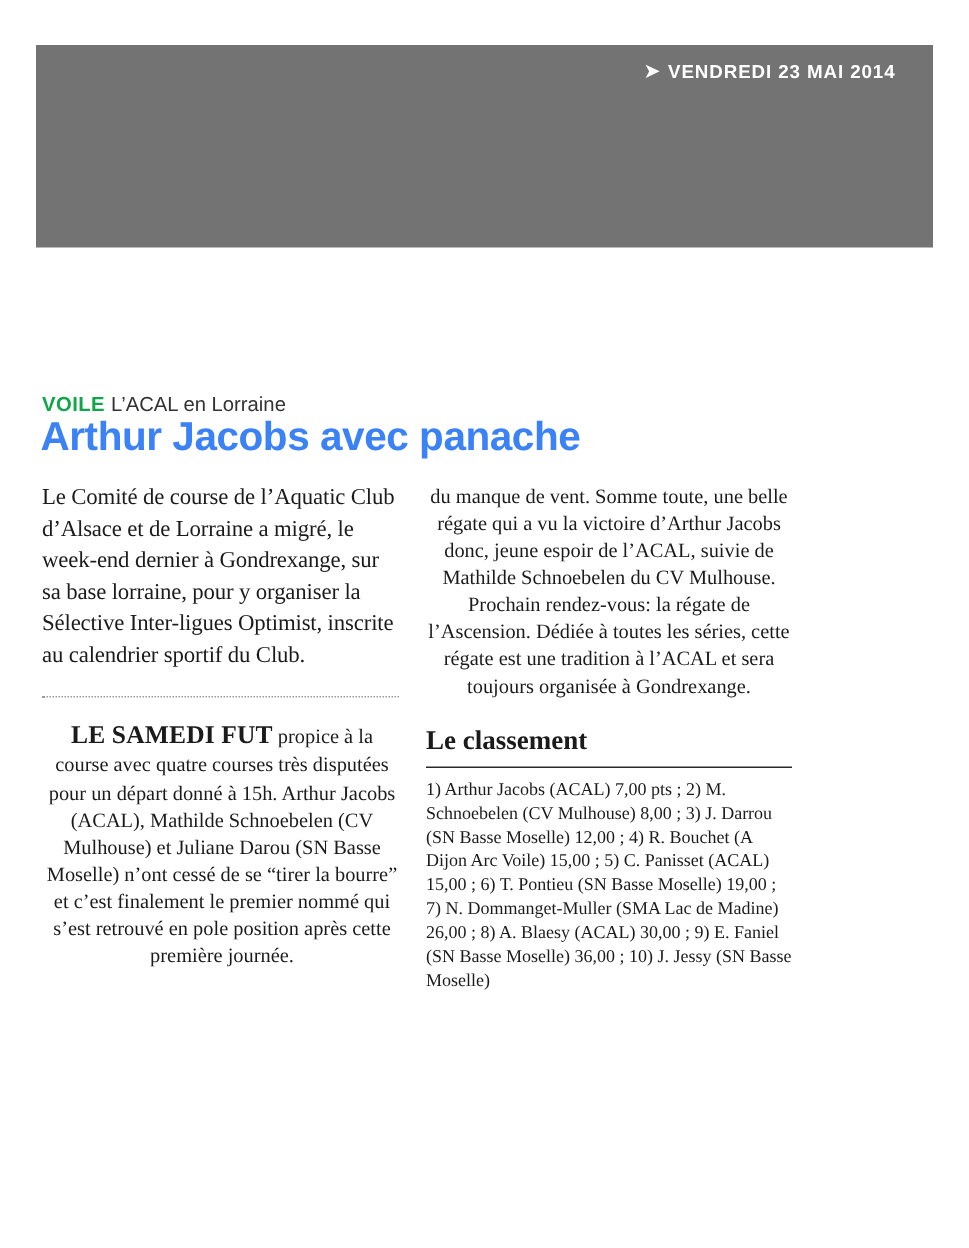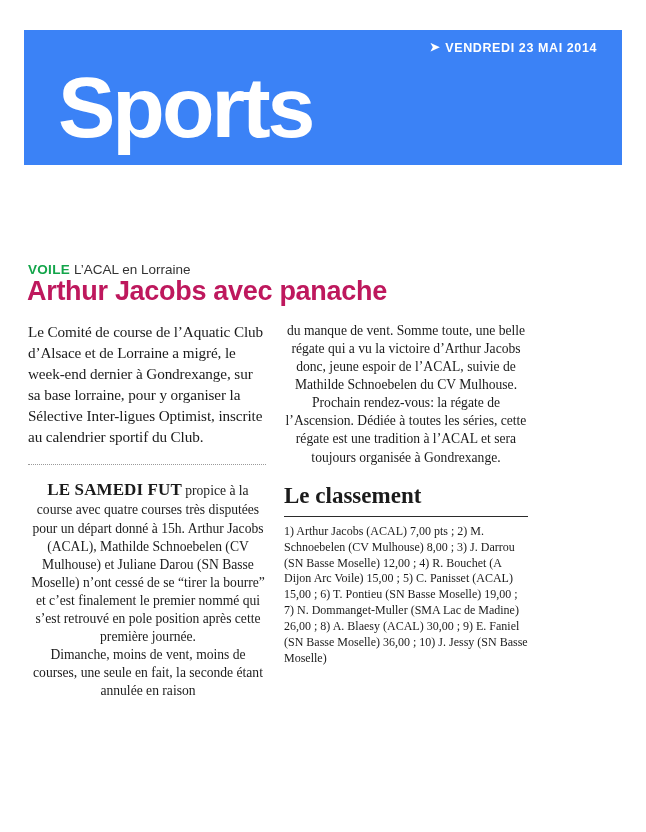--- a/index.html
+++ b/index.html
@@ -23,21 +23,21 @@
     box-sizing: border-box;
   }
 
   
   .masthead {
     position: absolute;
     left: 24px;
     top: 30px;
     width: 598px;
     height: 135px;
-    background: #3b82f6;
+    background: #737373;
     overflow: hidden;
   }
   .date-line {
     position: absolute;
     right: 25px;
     top: 11px;
     font-size: 12.5px;
     font-weight: bold;
     letter-spacing: 0.6px;
     color: #ffffff;
@@ -97,21 +97,21 @@
     color: #333333;
     font-size: 13.5px;
     margin-left: 4px;
   }
   .headline {
     position: absolute;
     left: 27px;
     top: 276px;
     font-size: 27px;
     font-weight: bold;
-    color: #be185d;
+    color: #3b82f6;
     letter-spacing: -0.3px;
     white-space: nowrap;
   }
 
   
   .col {
     position: absolute;
     top: 322px;
     font-family: Liberation Serif, serif;
     color: #1b1b1b;
@@ -144,21 +144,21 @@
   }
   .body-text + .body-text {
     margin-top: 0;
   }
   .lead-in {
     font-weight: bold;
     font-size: 17px;
     letter-spacing: 0.1px;
   }
   .subhead {
-    font-size: 23px;
+    font-size: 18px;
     font-weight: bold;
     margin: 16px 0 7px 0;
     color: #1b1b1b;
   }
   .rule {
     border: none;
     border-top: 1px solid #2b2b2b;
     margin: 0 0 7px 0;
     width: 244px;
   }
@@ -171,35 +171,33 @@
 </head>
 <body>
 
 <div class="page">
 
   <div class="masthead">
     <div class="date-line">
       <span class="date-arrow">➤</span><span>VENDREDI 23 MAI 2014</span>
     </div>
     <div class="brand-row">
-      <span class="brand-sports">Sports</span>
     </div>
   </div>
 
   <div class="kicker">
     <span class="rubric">VOILE</span><span class="sub">L’ACAL en Lorraine</span>
   </div>
 
   <div class="headline">Arthur Jacobs avec panache</div>
 
   <div class="col col-left">
     <p class="lede">Le Comité de course de l’Aquatic Club d’Alsace et de Lorraine a migré, le week-end dernier à Gondrexange, sur sa base lorraine, pour y organiser la Sélective Inter-ligues Optimist, inscrite au calendrier sportif du Club.</p>
     <hr class="dotted">
     <p class="body-text"><span class="lead-in">LE SAMEDI FUT</span><span> propice à la course avec quatre courses très disputées pour un départ donné à 15h. Arthur Jacobs (ACAL), Mathilde Schnoebelen (CV Mulhouse) et Juliane Darou (SN Basse Moselle) n’ont cessé de se “tirer la bourre” et c’est finalement le premier nommé qui s’est retrouvé en pole position après cette première journée.</span></p>
-    <p class="body-text">Dimanche, moins de vent, moins de courses, une seule en fait, la seconde étant annulée en raison</p>
   </div>
 
   <div class="col col-right">
     <p class="body-text">du manque de vent. Somme toute, une belle régate qui a vu la victoire d’Arthur Jacobs donc, jeune espoir de l’ACAL, suivie de Mathilde Schnoebelen du CV Mulhouse. Prochain rendez-vous: la régate de l’Ascension. Dédiée à toutes les séries, cette régate est une tradition à l’ACAL et sera toujours organisée à Gondrexange.</p>
     <h2 class="subhead">Le classement</h2>
     <hr class="rule">
     <p class="results">1) Arthur Jacobs (ACAL) 7,00 pts ; 2) M. Schnoebelen (CV Mulhouse) 8,00 ; 3) J. Darrou (SN Basse Moselle) 12,00 ; 4) R. Bouchet (A Dijon Arc Voile) 15,00 ; 5) C. Panisset (ACAL) 15,00 ; 6) T. Pontieu (SN Basse Moselle) 19,00 ; 7) N. Dommanget-Muller (SMA Lac de Madine) 26,00 ; 8) A. Blaesy (ACAL) 30,00 ; 9) E. Faniel (SN Basse Moselle) 36,00 ; 10) J. Jessy (SN Basse Moselle)</p>
   </div>
 
 </div>

